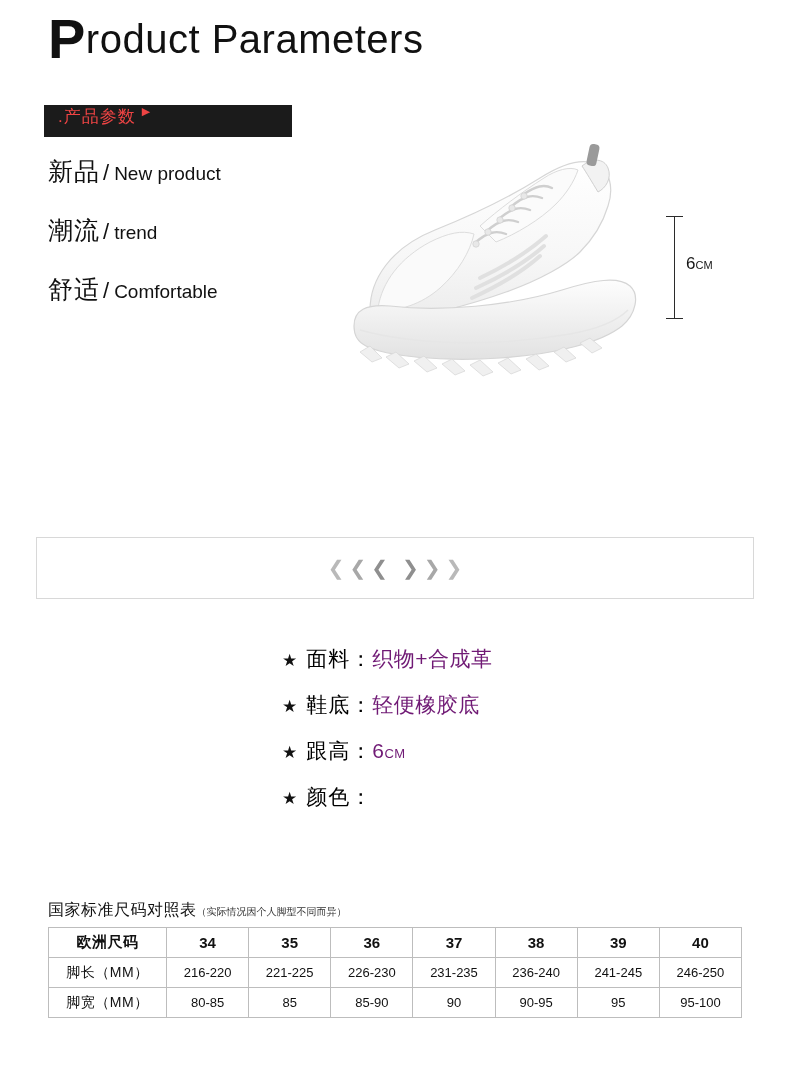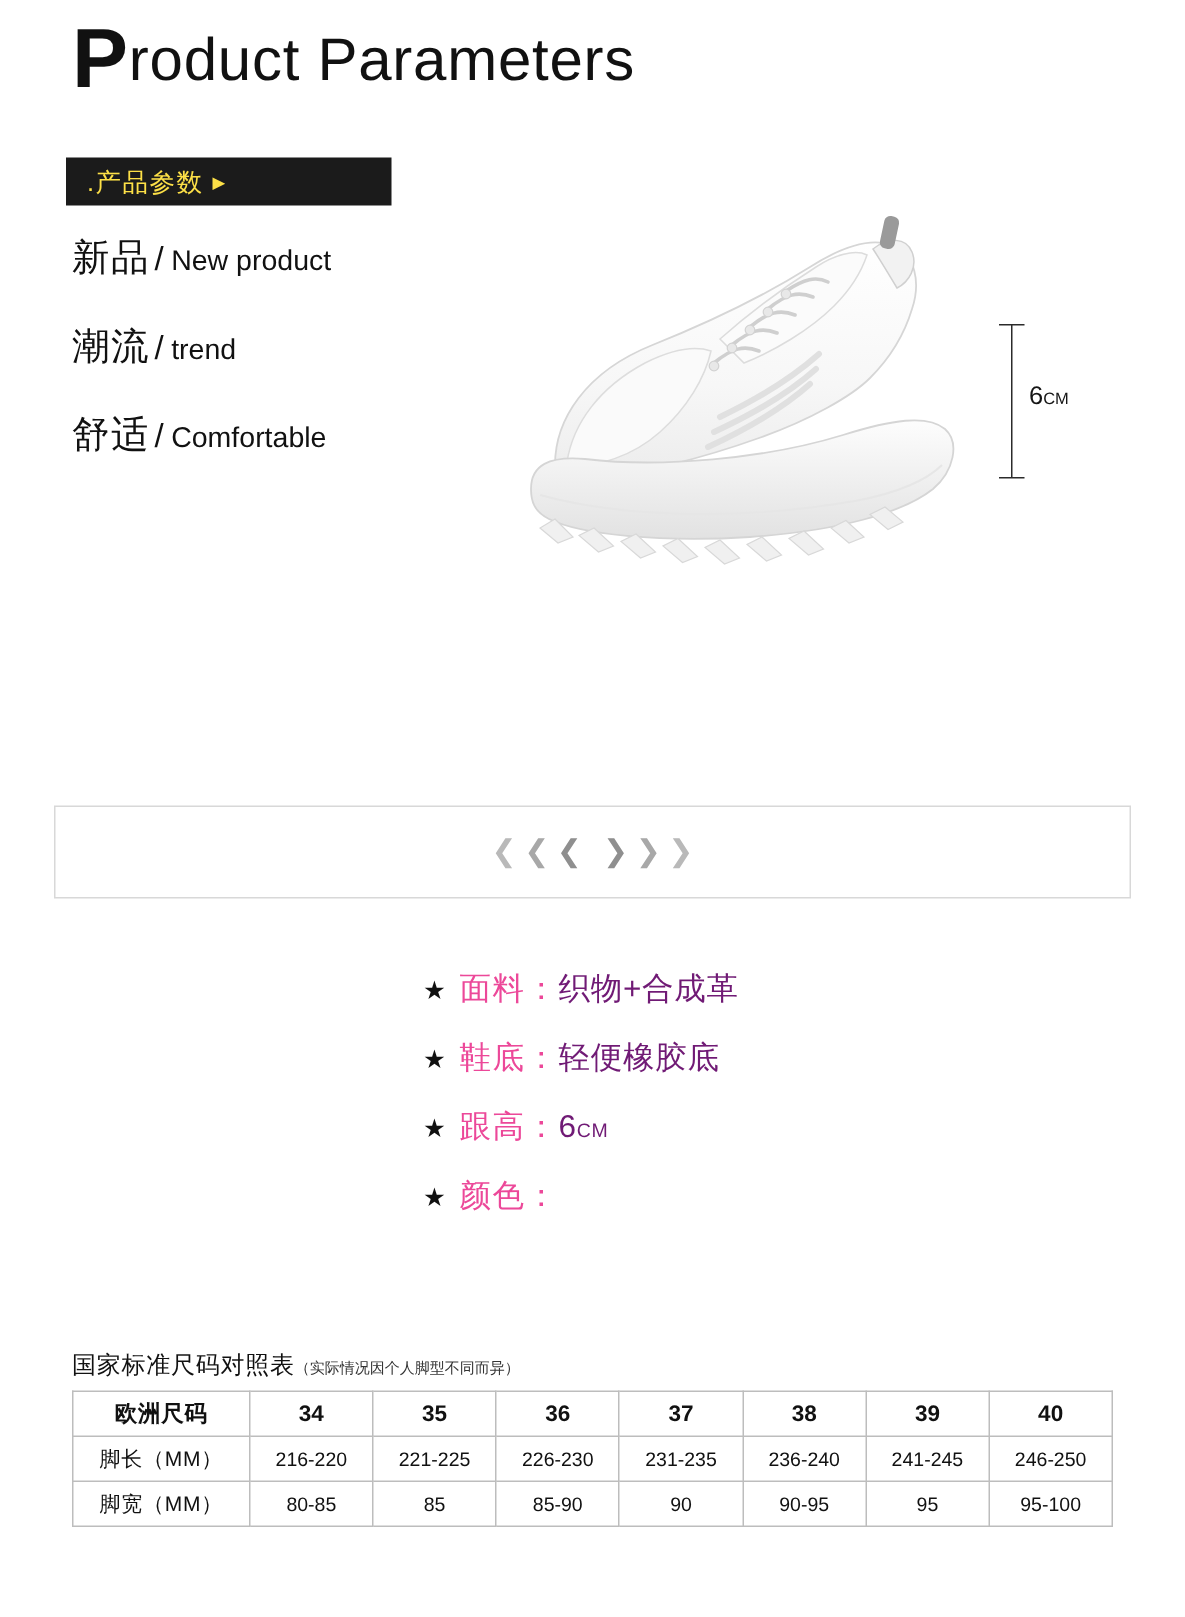--- a/index.html
+++ b/index.html
@@ -33,27 +33,26 @@
     font-weight: 700;
     line-height: 0.9;
     vertical-align: -5px;
   }
 
   
   .black-tag {
     position: absolute;
     left: 44px;
     top: 105px;
-    width: 217px;
+    width: 248px;
     height: 32px;
     background: #1b1b1b;
-    color: #fde047;
+    color: #ef4444;
     font-size: 17px;
     display: flex;
-    align-items: center;
     padding-left: 14px;
     letter-spacing: 1px;
   }
   .black-tag .arrow { font-size: 11px; margin-left: 6px; }
 
   
   .feature-list {
     position: absolute;
     left: 48px;
     top: 155px;
@@ -169,21 +168,21 @@
     margin-bottom: 18px;
     white-space: nowrap;
   }
   .spec-star {
     font-size: 17px;
     color: #111;
     margin-right: 9px;
   }
   .spec-label {
     font-size: 21px;
-    color: #ec4899;
+    color: #000000;
     letter-spacing: 1px;
   }
   .spec-value {
     font-size: 21px;
     color: #701a75;
     letter-spacing: 0.5px;
   }
   .spec-value .unit { font-size: 13px; }
 
   

